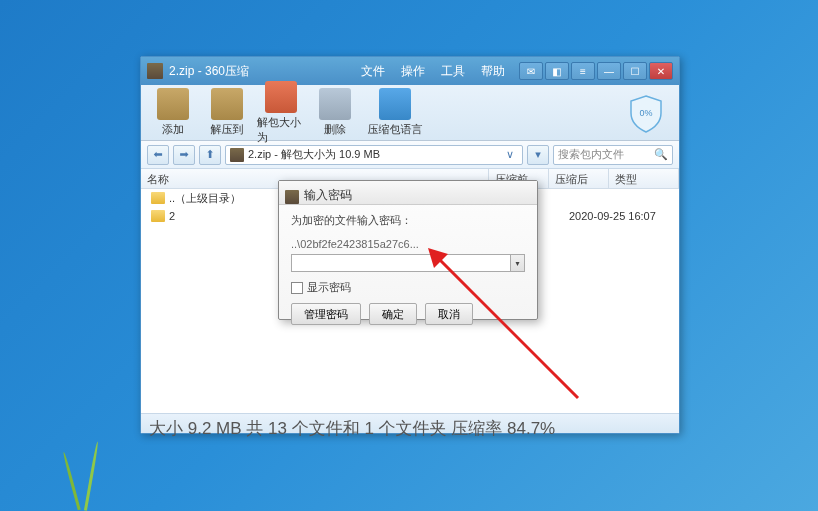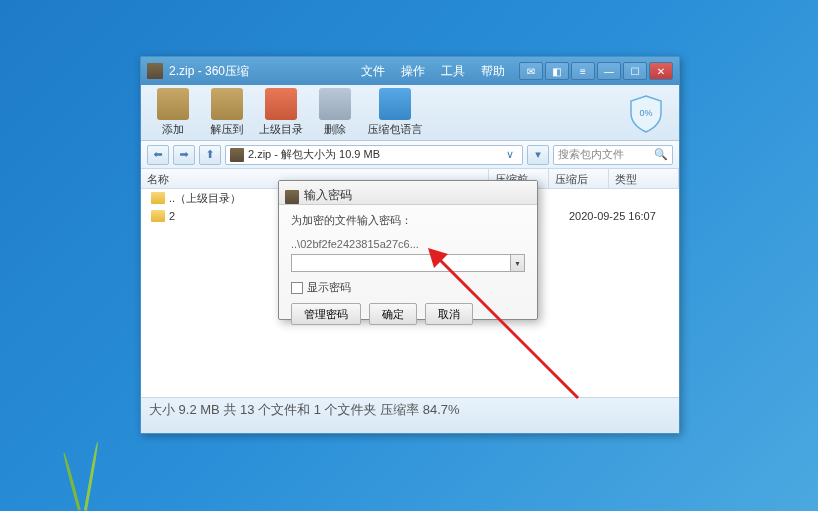--- a/index.html
+++ b/index.html
@@ -34,21 +34,21 @@
 .col-name { flex: 1; }
 .col-before { width: 60px; }
 .col-after { width: 60px; }
 .col-type { width: 70px; }
 .col-date { width: 120px; }
 .list-body { flex: 1; background: #fff; font-size: 11px; color: #333; overflow: hidden; }
 .list-row { display: flex; height: 18px; align-items: center; }
 .list-row > div { padding: 0 10px; }
 .row-name { flex: 1; display: flex; align-items: center; gap: 4px; }
 .folder-icon { width: 14px; height: 12px; background: linear-gradient(#f8d878,#e8b838); border-radius: 1px; }
-.status-bar { height: 36px; background: linear-gradient(#e8f2fb,#d8e8f5); border-top: 1px solid #c8d8e8; font-size: 13px; color: #555; padding: 3px 8px; }
+.status-bar { height: 20px; background: linear-gradient(#e8f2fb,#d8e8f5); border-top: 1px solid #c8d8e8; font-size: 17px; color: #555; padding: 3px 8px; }
 .dialog { position: absolute; left: 278px; top: 180px; width: 260px; height: 140px; background: linear-gradient(#fdfdfd,#f5f5f5); border: 1px solid #888; box-shadow: 3px 3px 10px rgba(0,0,0,0.3); border-radius: 2px; z-index: 10; }
 .dlg-title { height: 24px; background: linear-gradient(#f8f8f8,#e8e8e8); border-bottom: 1px solid #ccc; display: flex; align-items: flex-end; padding: 0 6px; font-size: 12px; color: #333; }
 .dlg-title-icon { width: 14px; height: 14px; background: linear-gradient(#7a6a4a,#5a4a3a); margin-right: 5px; border-radius: 1px; }
 .dlg-body { padding: 8px 12px; font-size: 11px; color: #444; }
 .dlg-label { margin-bottom: 10px; }
 .dlg-path { color: #666; margin-bottom: 4px; }
 .dlg-input-row { display: flex; margin-bottom: 8px; }
 .dlg-input { flex: 1; height: 18px; border: 1px solid #aaa; background: #fff; font-size: 11px; padding: 0 3px; }
 .dlg-drop { width: 14px; height: 18px; border: 1px solid #aaa; border-left: none; background: linear-gradient(#f0f0f0,#e0e0e0); display: flex; align-items: center; justify-content: center; font-size: 8px; cursor: pointer; }
 .dlg-check-row { display: flex; align-items: center; gap: 4px; margin-bottom: 8px; }
@@ -86,21 +86,21 @@
     <div class="tool-item">
       <div class="tool-icon" style="background:linear-gradient(#c8a868,#a88848)"></div>
       <div class="tool-label">添加</div>
     </div>
     <div class="tool-item">
       <div class="tool-icon" style="background:linear-gradient(#c8a868,#a88848)"></div>
       <div class="tool-label">解压到</div>
     </div>
     <div class="tool-item">
       <div class="tool-icon" style="background:linear-gradient(#e87858,#c85838)"></div>
-      <div class="tool-label">上级目录</div>
+      <div class="tool-label">解包大小为</div>
     </div>
     <div class="tool-item">
       <div class="tool-icon" style="background:linear-gradient(#b8c8d8,#98a8b8)"></div>
       <div class="tool-label">删除</div>
     </div>
     <div class="tool-item" style="width:60px">
       <div class="tool-icon" style="background:linear-gradient(#58a8e8,#3888c8)"></div>
       <div class="tool-label">压缩包语言</div>
     </div>
     <div class="shield">

